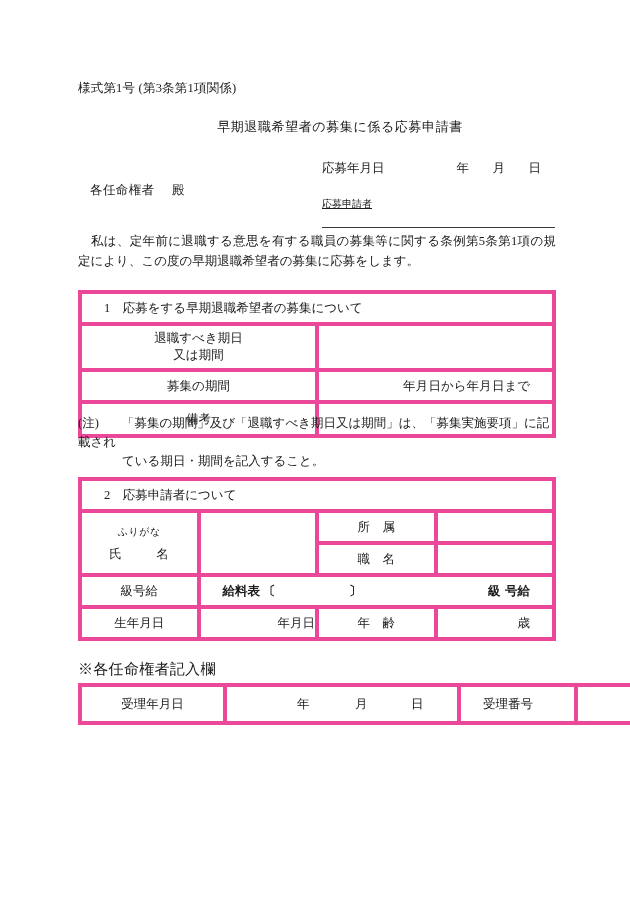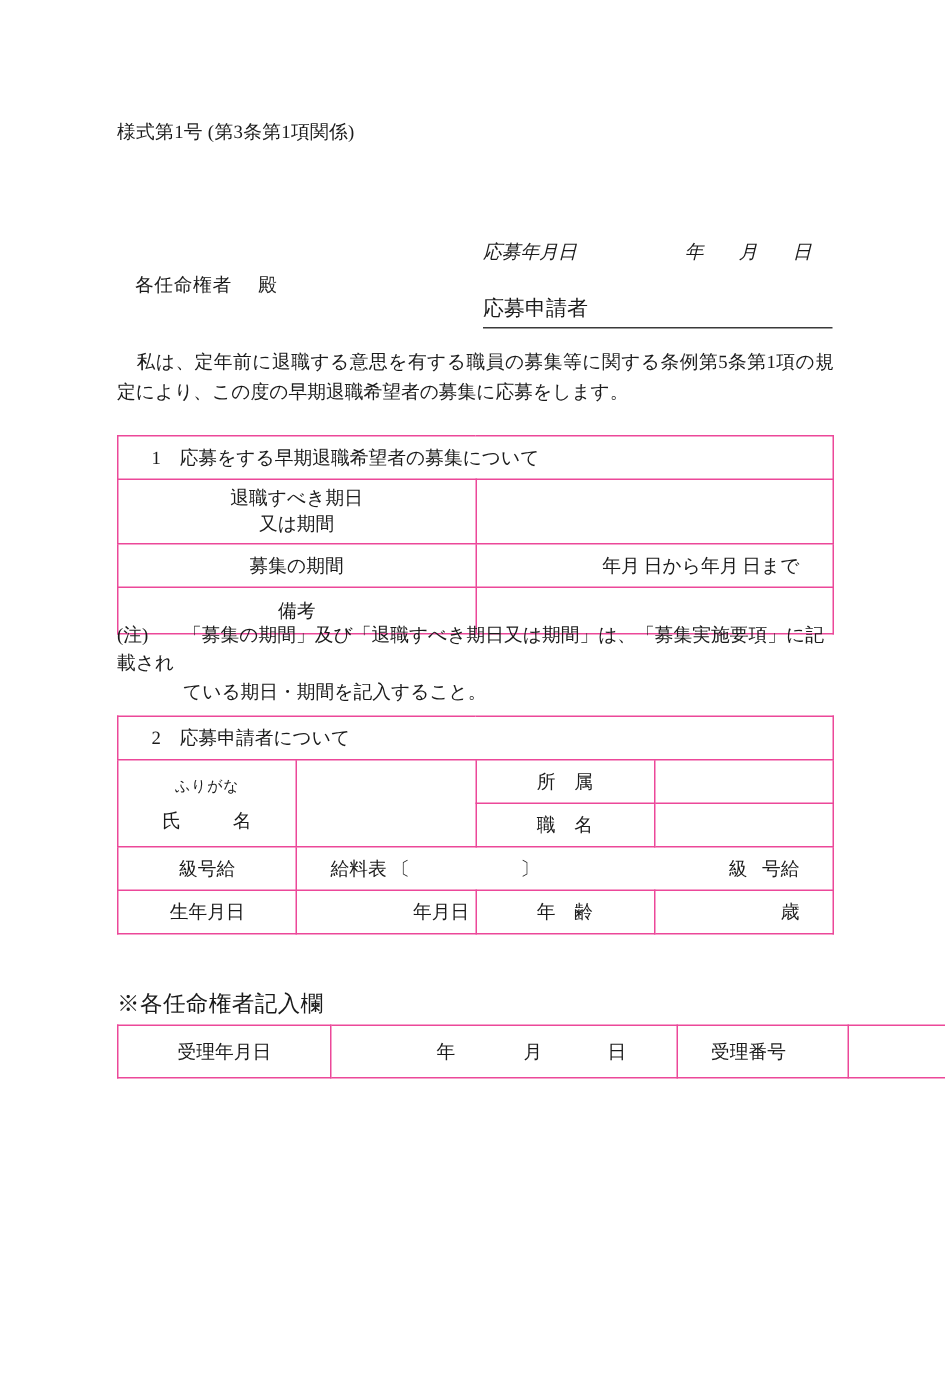--- a/index.html
+++ b/index.html
@@ -46,21 +46,20 @@
   
   .apply-date-row {
     position: absolute;
     left: 322px;
     top: 160px;
     width: 233px;
     font-size: 12.5px;
     display: flex;
     align-items: baseline;
     white-space: nowrap;
-    font-style: italic;
   }
   .apply-date-label { margin-right: 72px; }
   .apply-date-row .dslot { width: 36px; display:inline-block; text-align: left;}
   .apply-date-row .dslot.last { width: auto; }
 
   .recipient {
     position: absolute;
     left: 90px;
     top: 182px;
     font-size: 12.5px;
@@ -68,23 +67,24 @@
     white-space: nowrap;
   }
   .recipient .hon { margin-left: 14px; }
 
   .applicant-line {
     position: absolute;
     left: 322px;
     top: 197px;
     width: 233px;
     border-bottom: 1px solid #3a3a3a;
-    padding-bottom: 3px;
-    font-size: 14px;
-    white-space: nowrap;
+    padding-bottom: 16px;
+    font-size: 10px;
+    white-space: nowrap;
+    text-decoration: underline;
   }
 
   
   .body-par {
     position: absolute;
     left: 78px;
     top: 231px;
     width: 478px;
     font-size: 12.5px;
     line-height: 20px;
@@ -93,21 +93,21 @@
   }
 
   
   table.form-table {
     position: absolute;
     border-collapse: collapse;
     table-layout: fixed;
     font-size: 12.5px;
   }
   table.form-table td {
-    border: 1px solid #ec4899;
+    border: 4px solid #ec4899;
     padding: 0 22px;
     vertical-align: middle;
     height: 28px;
     margin-left: 24px;
   }
   td.sec-head {
     text-align: left;
     padding-left: 8px;
     height: 22px;
   }
@@ -165,20 +165,21 @@
     padding: 0;
   }
   .furi-top { display:block; font-size: 10px; letter-spacing: 0.5px;}
   .furi-bot { display:block; font-size: 12.5px; letter-spacing: 0.5px;}
   .furi-bot .sp { display:inline-block; width: 34px; }
 
   .kyu-cells {
     display: flex;
     align-items: baseline;
     white-space: nowrap;
+    font-weight: bold;
   }
   .kyu-cells .tbl { }
   .kyu-cells .brk-open { margin-left: 3px; }
   .kyu-cells .brk-close { display:inline-block; width: 86px; text-align: right;}
   .kyu-cells .kyu { display:inline-block; width: 139px; text-align: right; }
   .kyu-cells .gokyu { display:inline-block; flex: 1; text-align: right; }
 
   .birth-cells {
     display: flex;
     align-items: baseline;
@@ -223,20 +224,21 @@
   .receipt-date .y { width: 58px; }
   .receipt-date .m { width: 56px; }
 </style>
 </head>
 <body>
 
 <div class="page">
 
   <div class="form-no">様式第1号 (第3条第1項関係)</div>
 
+  <div class="doc-title">早期退職希望者の募集に係る応募申請書</div>
 
   <div class="apply-date-row">
     <span class="apply-date-label">応募年月日</span>
     <span class="dslot">年</span>
     <span class="dslot">月</span>
     <span class="dslot last">日</span>
   </div>
 
   <div class="recipient">
     <span>各任命権者</span>

